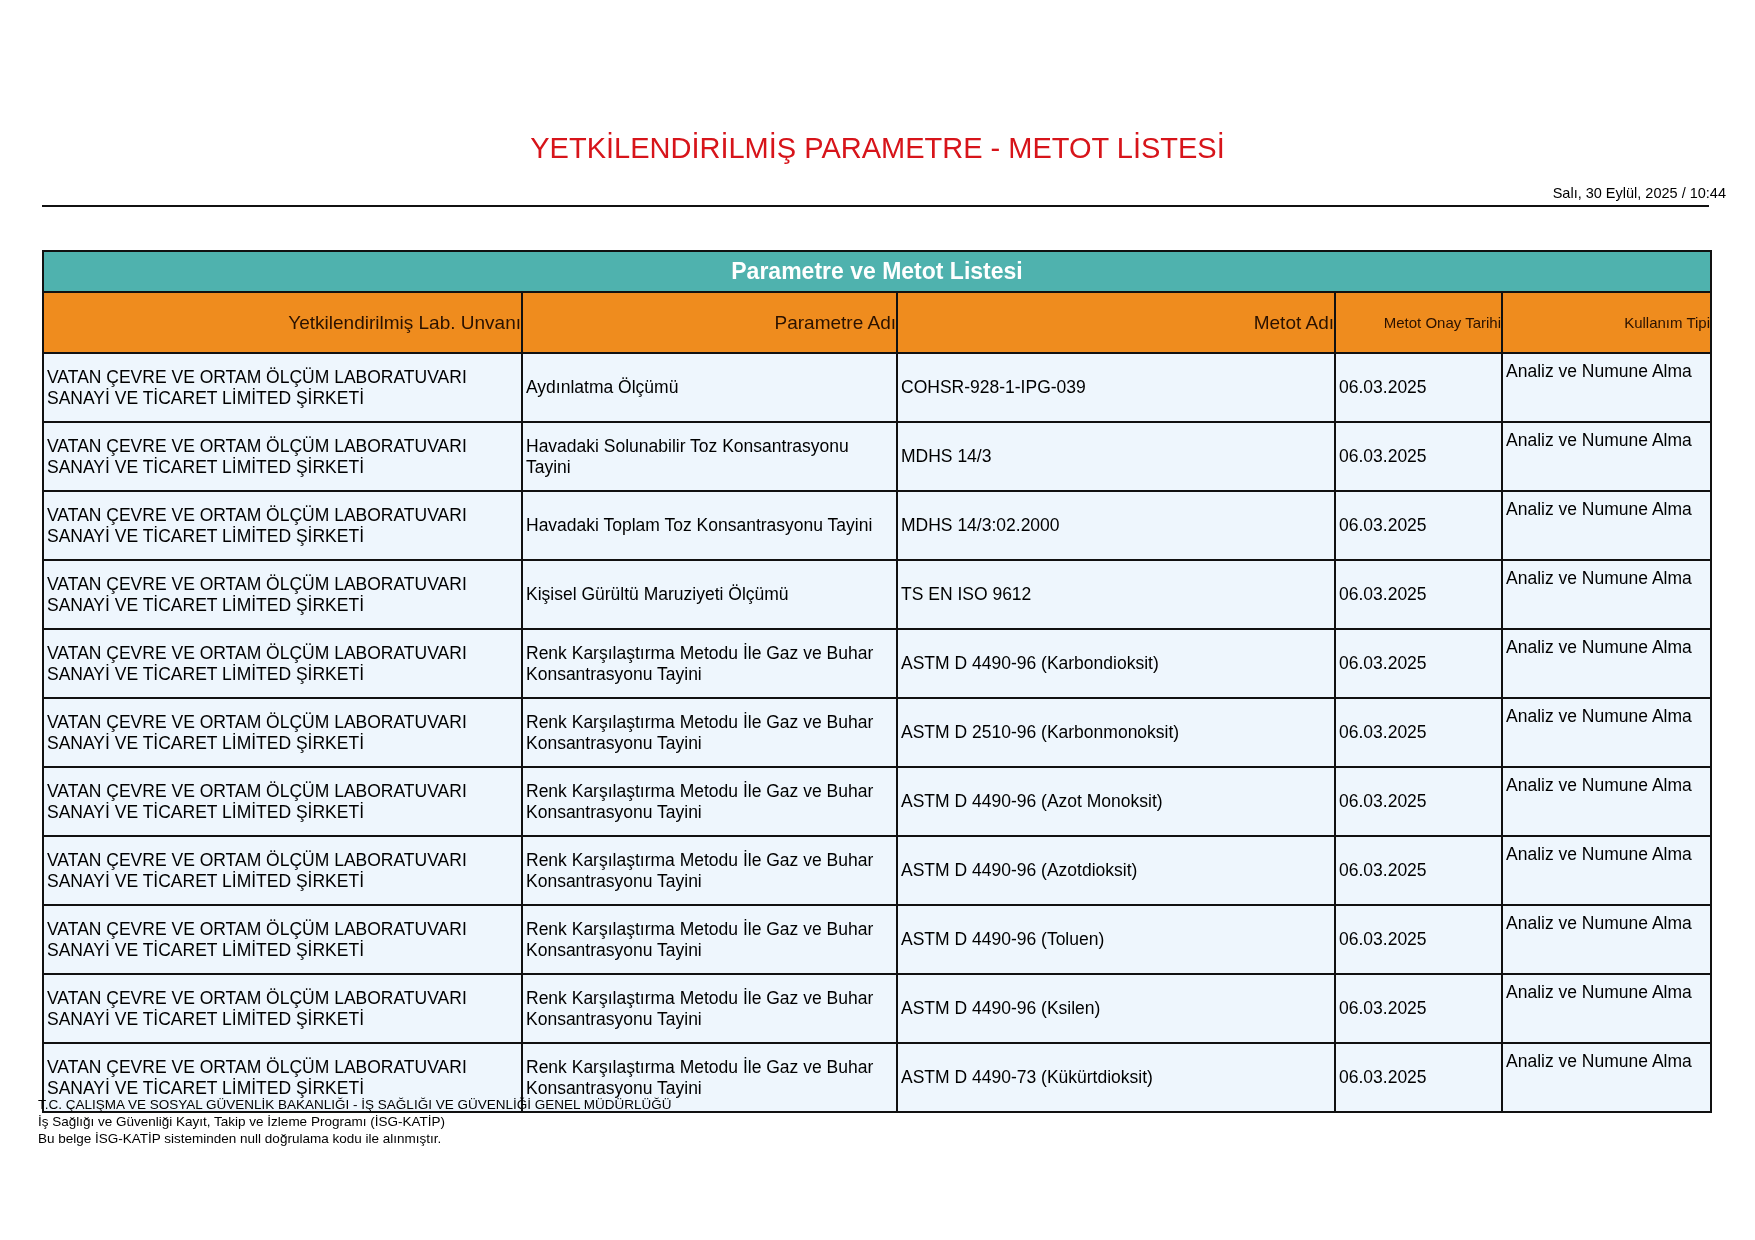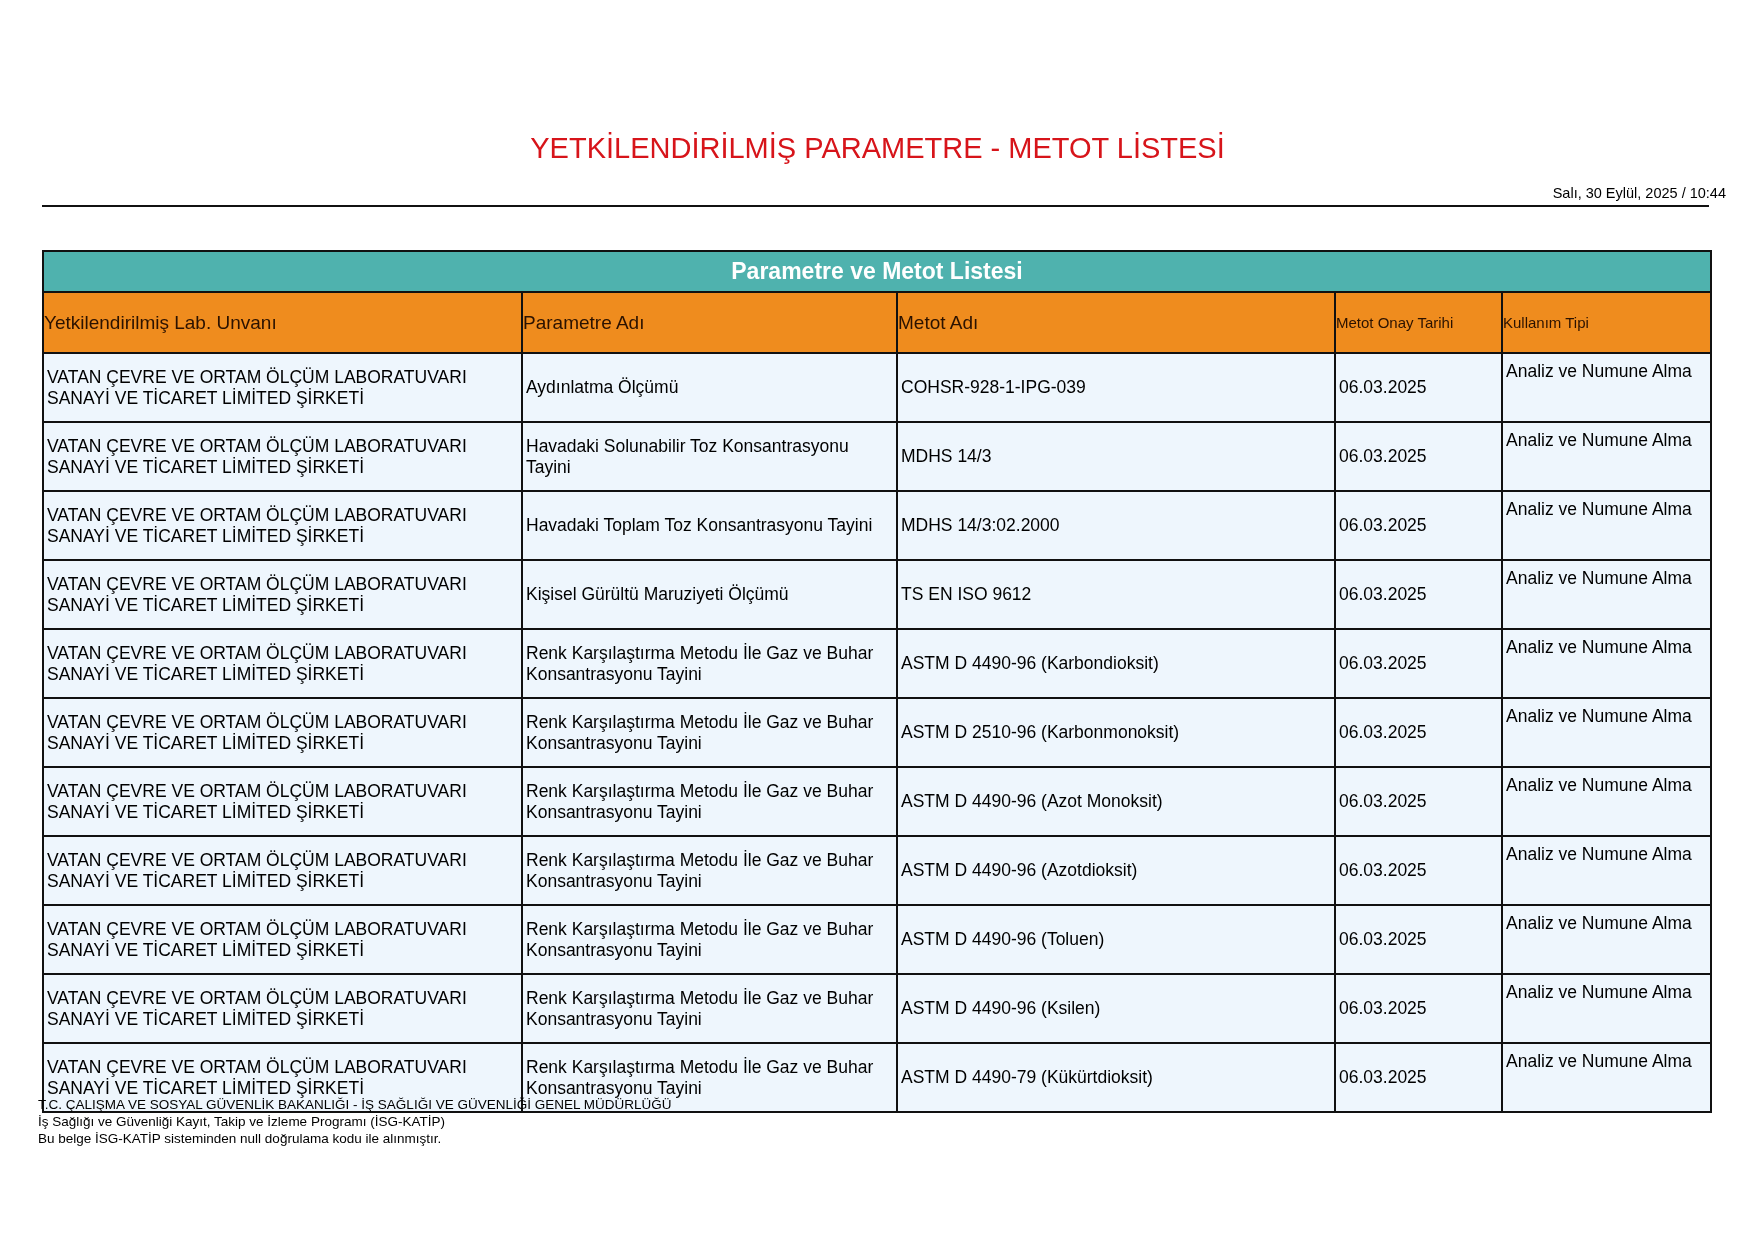--- a/index.html
+++ b/index.html
@@ -8,21 +8,21 @@
   .title { position: absolute; left: 0; width: 1755px; top: 132px; text-align: center;
            font-size: 29px; color: #d7141a; letter-spacing: 0px; }
   .date { position: absolute; right: 29px; top: 185px; font-size: 14.5px; color: #000; }
   .rule { position: absolute; left: 42px; width: 1667px; top: 205px; height: 2px; background: #111; }
 
   table.list { position: absolute; left: 42px; top: 250px; width: 1668px;
                border-collapse: collapse; table-layout: fixed; border-radius: 13px; }
   table.list td, table.list th { border: 2px solid #111; padding: 0; }
   .teal-head { background: #4fb2ae; color: #ffffff; font-weight: bold; font-size: 23px;
                height: 39px; text-align: center; }
-  .col-head { background: #ef8c1e; color: #2b1200; font-weight: normal; height: 59px; text-align: left; }
+  .col-head { background: #ef8c1e; color: #2b1200; font-weight: normal; height: 59px; text-align: right; }
   .col-head.big { font-size: 19px; }
   .col-head.small { font-size: 15px; margin-top: 48px; }
   tr.row td { background: #eef6fd; height: 60px; font-size: 17.5px; line-height: 21px;
               vertical-align: middle; padding-left: 3px; }
   tr.row td.top { vertical-align: top; padding-top: 7px; }
 
   .footer { position: absolute; left: 38px; top: 1096px; font-size: 13.5px; line-height: 17px; color: #000; }
   .footer div { white-space: nowrap; }
 </style>
 </head>
@@ -119,21 +119,21 @@
       <tr class="row">
         <td>VATAN ÇEVRE VE ORTAM ÖLÇÜM LABORATUVARI SANAYİ VE TİCARET LİMİTED ŞİRKETİ</td>
         <td>Renk Karşılaştırma Metodu İle Gaz ve Buhar Konsantrasyonu Tayini</td>
         <td>ASTM D 4490-96 (Ksilen)</td>
         <td>06.03.2025</td>
         <td class="top">Analiz ve Numune Alma</td>
       </tr>
       <tr class="row">
         <td>VATAN ÇEVRE VE ORTAM ÖLÇÜM LABORATUVARI SANAYİ VE TİCARET LİMİTED ŞİRKETİ</td>
         <td>Renk Karşılaştırma Metodu İle Gaz ve Buhar Konsantrasyonu Tayini</td>
-        <td>ASTM D 4490-79 (Kükürtdioksit)</td>
+        <td>ASTM D 4490-73 (Kükürtdioksit)</td>
         <td>06.03.2025</td>
         <td class="top">Analiz ve Numune Alma</td>
       </tr>
     </tbody>
 </table>
 
 <div class="footer">
   <div>T.C. ÇALIŞMA VE SOSYAL GÜVENLİK BAKANLIĞI - İŞ SAĞLIĞI VE GÜVENLİĞİ GENEL MÜDÜRLÜĞÜ</div>
   <div>İş Sağlığı ve Güvenliği Kayıt, Takip ve İzleme Programı (İSG-KATİP)</div>
   <div>Bu belge İSG-KATİP sisteminden null doğrulama kodu ile alınmıştır.</div>

